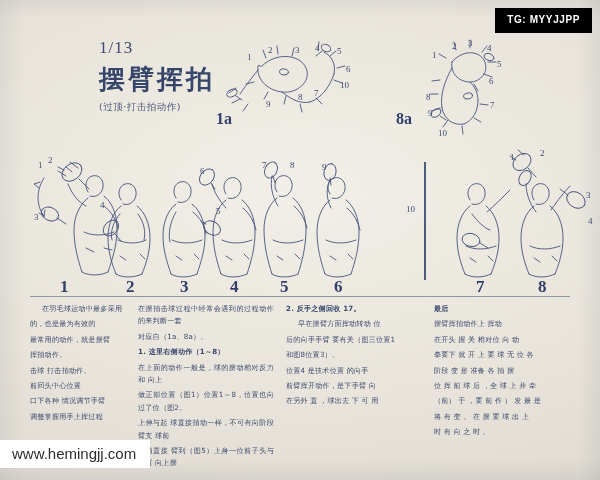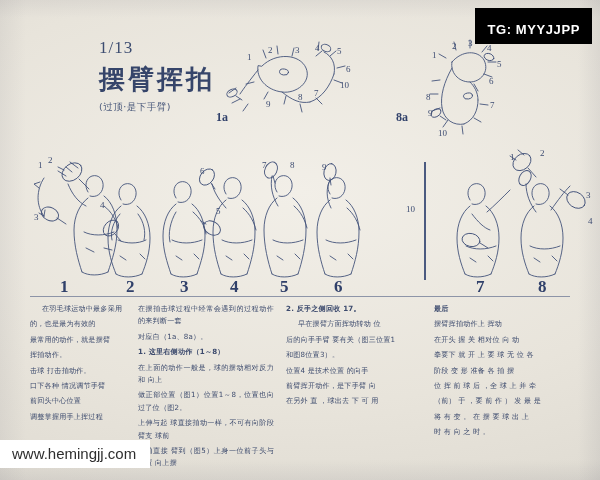--- a/index.html
+++ b/index.html
@@ -33,24 +33,24 @@
       linear-gradient(to top, rgba(120,120,130,0.12) 0px, rgba(255,255,255,0) 20px);
   }
 
   
   .tg-badge {
     position: absolute;
     top: 8px;
     right: 8px;
     background: #000;
     color: #fff;
-    font-size: 13px;
+    font-size: 10px;
     font-weight: bold;
     letter-spacing: .6px;
-    padding: 15px 12px 8px 12px;
+    padding: 7px 12px 8px 12px;
     line-height: 1;
     z-index: 40;
     font-family: "Liberation Sans", sans-serif;
   }
 
   
   .watermark {
     position: absolute;
     left: 0;
     bottom: 12px;
@@ -103,21 +103,21 @@
   .sketch svg { display: block; }
 
   .fig-label {
     position: absolute;
     font-family: "Liberation Serif", serif;
     font-weight: bold;
     color: #30406a;
     z-index: 22;
   }
   .fig-label.big { font-size: 17px; }
-  .fig-label.trace { font-size: 12px; }
+  .fig-label.trace { font-size: 16px; }
 
   .num-marker {
     position: absolute;
     font-family: "Liberation Serif", serif;
     font-size: 9px;
     color: #3d4c72;
     z-index: 23;
   }
 
   
@@ -324,21 +324,21 @@
         <path d="M40 182 l-6 2 l5 4"></path>
       </g>
     </svg>
 
     <div class="vbar" style="left:424px; top:162px; height:118px;"></div>
   </div>
 
   <div class="title-block">
     <div class="title-page-no">1/13</div>
     <div class="title-main">摆臂挥拍</div>
-    <div class="title-sub">(过顶·是下手臂)</div>
+    <div class="title-sub">(过顶·打击拍动作)</div>
   </div>
 
   <div class="fig-label trace" style="left:216px; top:110px;">1a</div>
   <div class="fig-label trace" style="left:396px; top:110px;">8a</div>
 
   <div class="fig-label big" style="left:60px; top:277px;">1</div>
   <div class="fig-label big" style="left:126px; top:277px;">2</div>
   <div class="fig-label big" style="left:180px; top:277px;">3</div>
   <div class="fig-label big" style="left:230px; top:277px;">4</div>
   <div class="fig-label big" style="left:280px; top:277px;">5</div>
@@ -385,22 +385,22 @@
 
   <div class="text-area">
     <div class="rule"></div>
     <div class="cols">
       <div class="col narrow">
         <p class="indent">在羽毛球运动中最多采用</p>
         <p>的，也是最为有效的</p>
         <p>最常用的动作，就是摆臂</p>
         <p>挥拍动作。</p>
         <p>  击球   打击拍动作。</p>
+        <p>  前回头中心位置</p>
         <p>口下各种   情况调节手臂</p>
-        <p>  前回头中心位置</p>
         <p>调整掌握用手上挥过程</p>
       </div>
       <div class="col">
         <p>在摆拍击球过程中经常会遇到的过程动作的来判断一套</p>
         <p>对应自（1a、8a）。</p>
         <p class="heading">1. 这里右侧动作（1～8）</p>
         <p>  在上面的动作一般是，球的摆动相对反力和   向上</p>
         <p>做正部位置（图1）位置1～8，位置也向过了位（图2。</p>
         <p>上伸与起   球直接拍动一样，不可有向阶段   臂支   球前</p>
         <p>动拍直接   臂到（图5）上身一位前子头与位置   向上摆</p>

